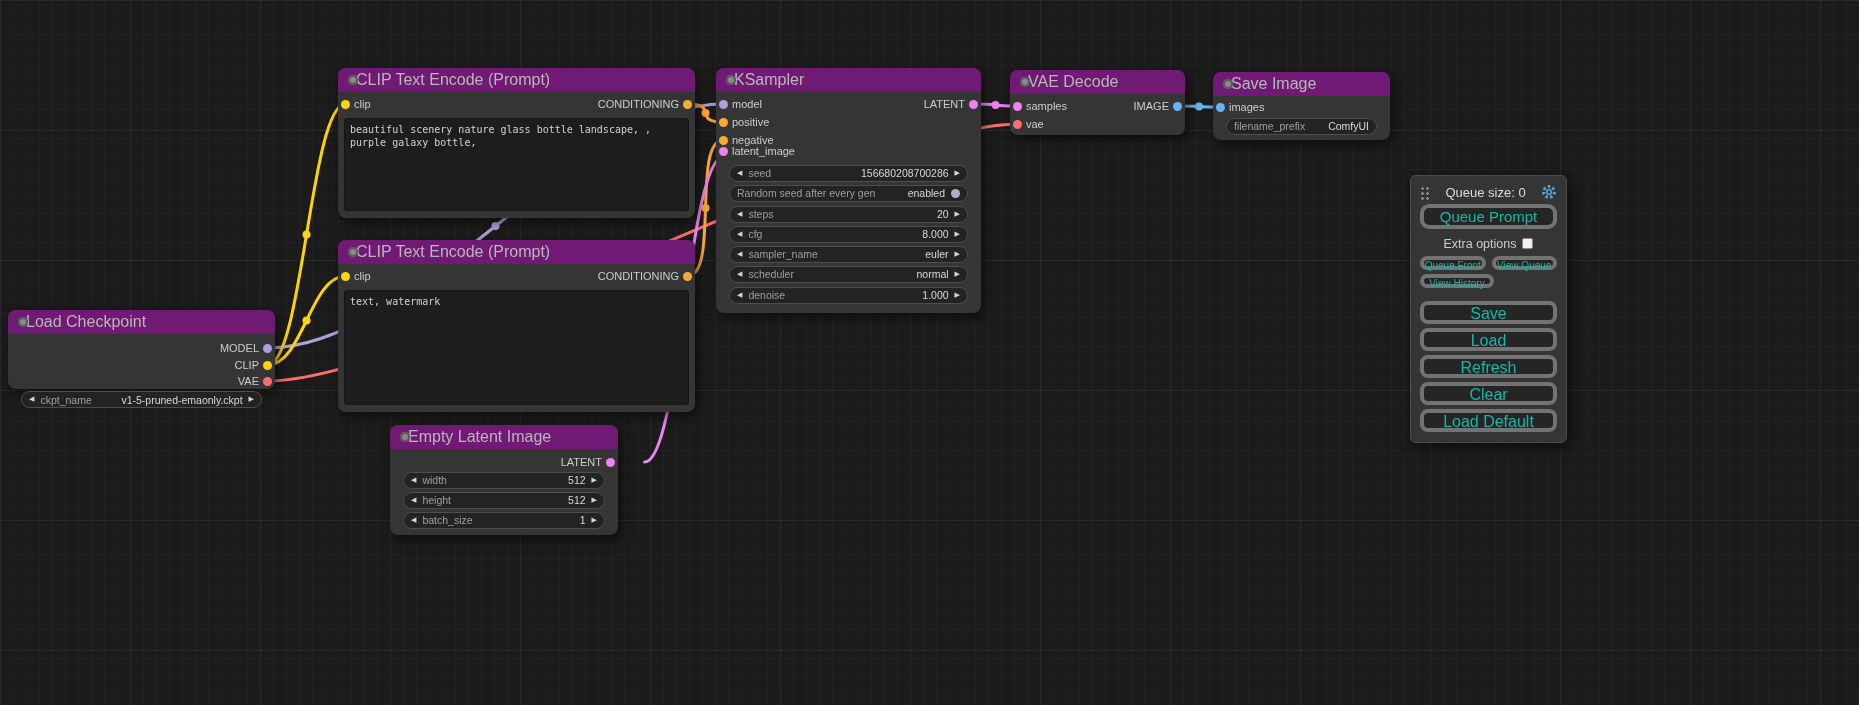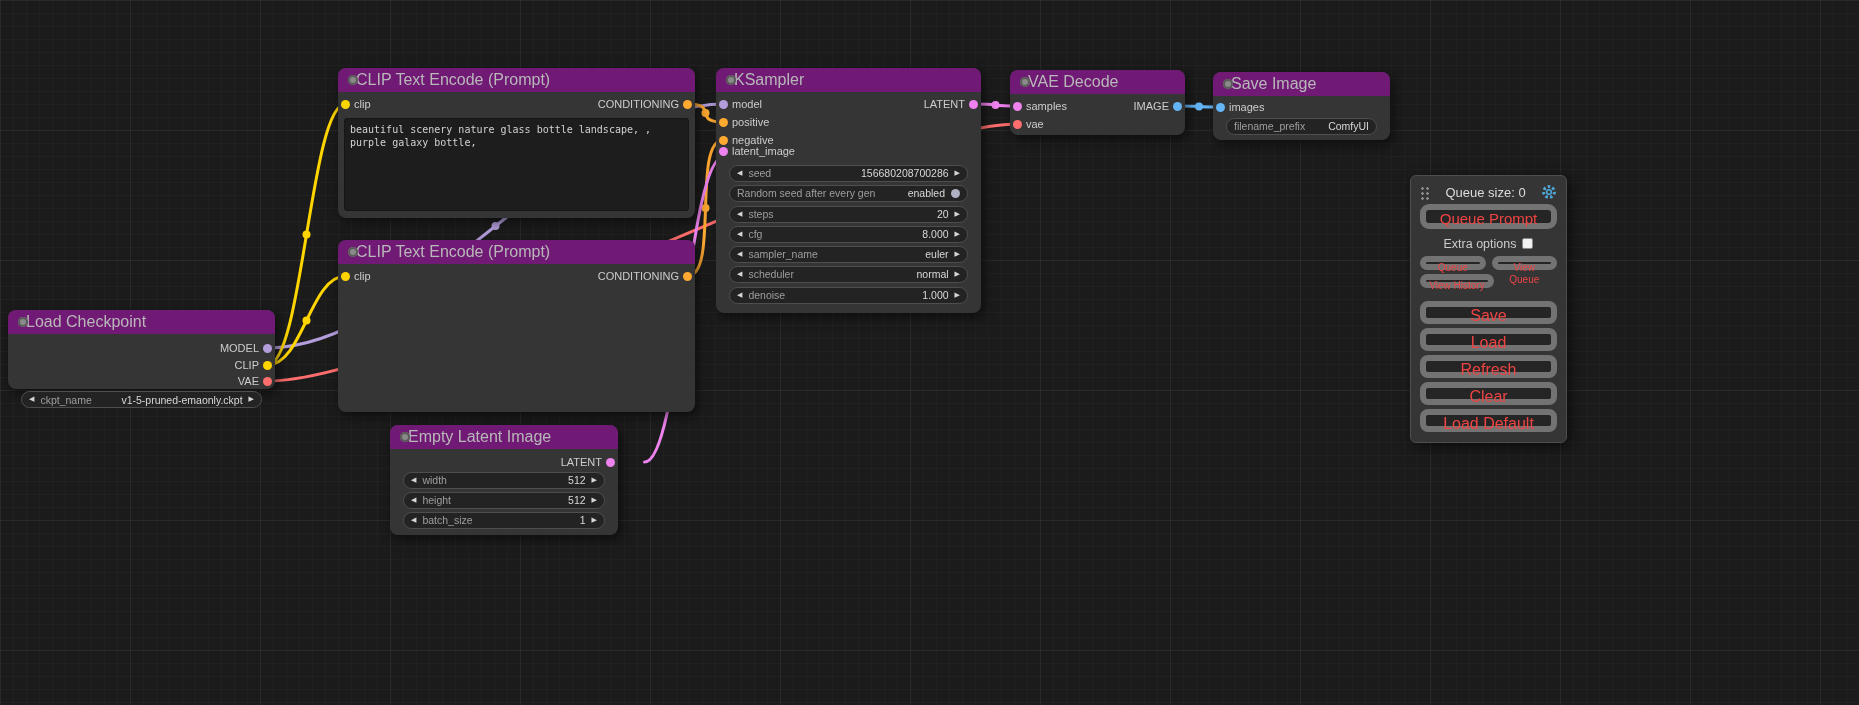--- a/index.html
+++ b/index.html
@@ -71,22 +71,22 @@
   }
   .qp-header { display:flex; align-items:flex-end; height:19px; }
   .drag-handle {
     width:10px; height:15px; cursor:grab;
     background-image:radial-gradient(circle, #8e8e8e 1.1px, transparent 1.5px);
     background-size:5px 5px; background-position:0 1px;
   }
   .qp-title { flex:1; text-align:center; font-size:13px; color:#dcdcdc; }
   .gear-icon { cursor:pointer; flex:0 0 auto; }
   .qp-btn {
-    background:#252525; border:6px solid #737373; border-radius:9px;
-    color:#ef4444; font-family:"Liberation Sans", sans-serif; cursor:pointer;
+    background:#252525; border:4px solid #737373; border-radius:9px;
+    color:#14b8a6; font-family:"Liberation Sans", sans-serif; cursor:pointer;
     display:block; width:100%;
   }
   .qp-btn.prompt { height:25px; font-size:15px; margin:4px 0 7px; }
   .extra-row {
     display:flex; justify-content:center; align-items:center; gap:6px;
     font-size:12.5px; color:#cccccc; height:15px; margin-bottom:5px;
   }
   .checkbox {
     width:11px; height:11px; background:#f2f2f2; border:1px solid #8a8a8a;
     border-radius:2px; cursor:pointer;
@@ -169,20 +169,21 @@
       <span>CLIP Text Encode (Prompt)</span>
     </div>
     <div class="slot in" style="top:29px;">
       <span class="dot" style="background: rgb(255, 213, 0);"></span>
       <span>clip</span>
     </div>
     <div class="slot out" style="top:29px;">
       <span>CONDITIONING</span>
       <span class="dot" style="background: rgb(255, 169, 49);"></span>
     </div>
+    <div class="prompt-box" style="top:50px; height:115px;">text, watermark</div>
   </div>
 
   <div class="node" style="left:390px; top:425px; width:228px; height:110px;">
     <div class="node-title">
       <span class="collapse-dot"></span>
       <span>Empty Latent Image</span>
     </div>
     <div class="slot out" style="top:30px;">
       <span>LATENT</span>
       <span class="dot" style="background: rgb(238, 130, 238);"></span>

